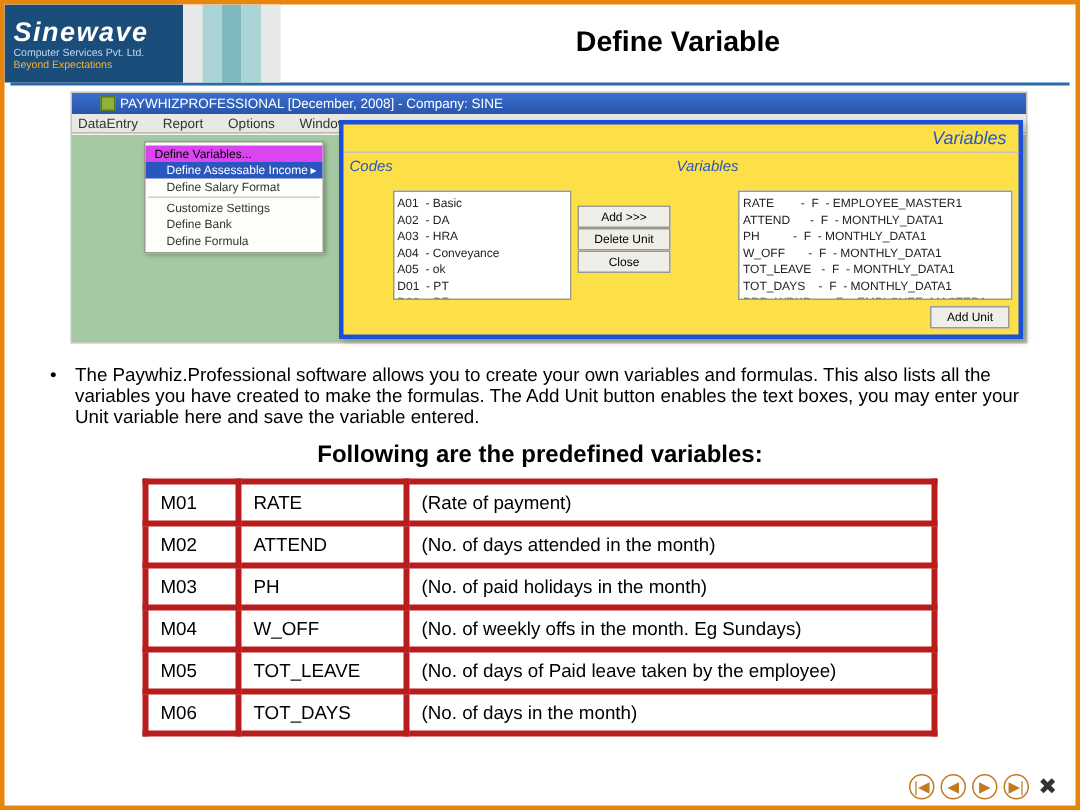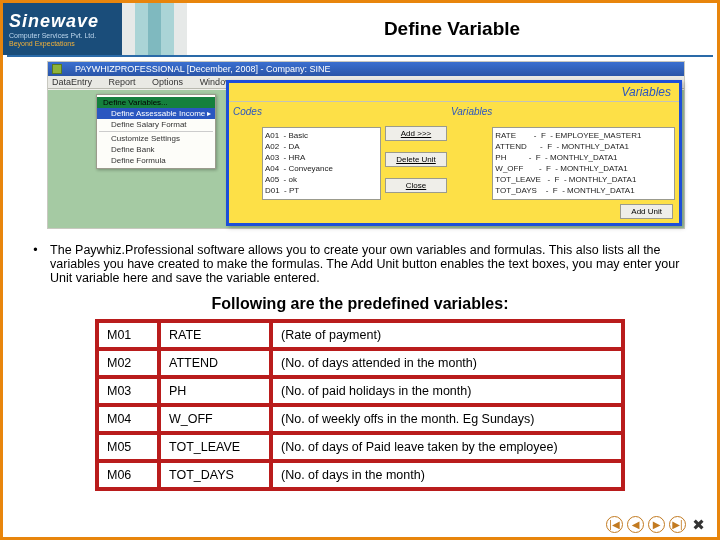--- a/index.html
+++ b/index.html
@@ -55,25 +55,25 @@
     height: 168px;
     position: relative;
     background: #f0f0ec;
     border: 1px solid #c8c8c0;
     font-family: Tahoma, Arial, sans-serif;
     font-size: 9px;
   }
   .win-title {
     background: linear-gradient(#3a6fd0,#2a55a8);
     color: #fff;
-    padding: 2px 4px;
+    padding: 2px 19px;
     font-size: 9px;
     display: flex;
     align-items: center;
-    gap: 13px;
+    gap: 3px;
   }
   .win-title .icon { width:10px;height:10px;background:#8fb33a;border:1px solid #5a7a1f;display:inline-block;}
   .menubar {
     background: #e9e9e4;
     border-bottom: 1px solid #b9b9b0;
     padding: 1px 4px;
     font-size: 9px;
     color: #333;
   }
   .menubar span { margin-right: 14px; }
@@ -85,21 +85,21 @@
   .context-menu {
     position: absolute;
     top: 4px; left: 48px;
     background: #fdfdf9;
     border: 1px solid #9b9b8d;
     width: 120px;
     box-shadow: 1px 1px 3px rgba(0,0,0,.3);
     padding: 2px 0;
   }
   .context-menu .hdr {
-    background: #15803d;
+    background: #d946ef;
     font-size: 8px;
     padding: 1px 6px;
   }
   .context-menu .mi {
     font-size: 8px;
     padding: 1px 12px 1px 14px;
     color: #333;
     white-space: nowrap;
     overflow: hidden;
   }
@@ -146,23 +146,22 @@
     color:#222;
     white-space: pre;
     margin-top: 21px;
   }
   .codes { width: 148px; }
   .btncol {
     width: 62px;
     display:flex;
     flex-direction:column;
     justify-content:center;
-    gap:11px;
+    gap:0;
     padding-top:12px;
-    text-decoration:underline;
   }
   .btn {
     font-size:8px;
     background:#efeee9;
     border:1px solid #9b9b8d;
     padding:2px 2px;
     text-align:center;
   }
   .vars { flex:1; }
   .dlg-footer {

